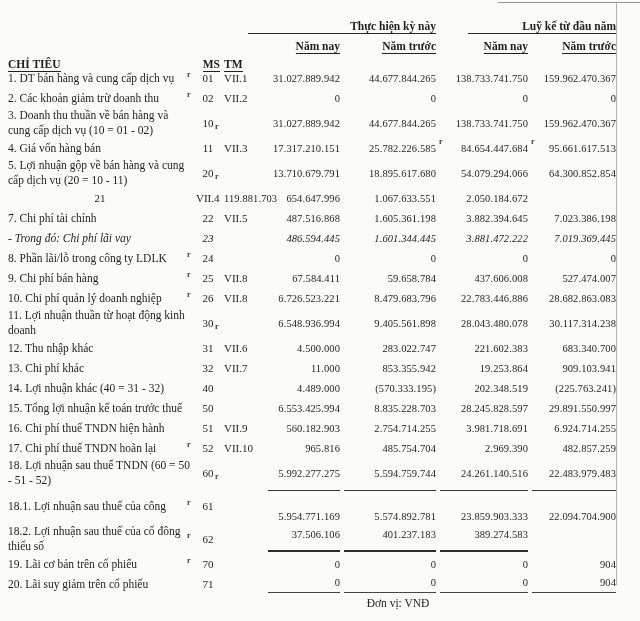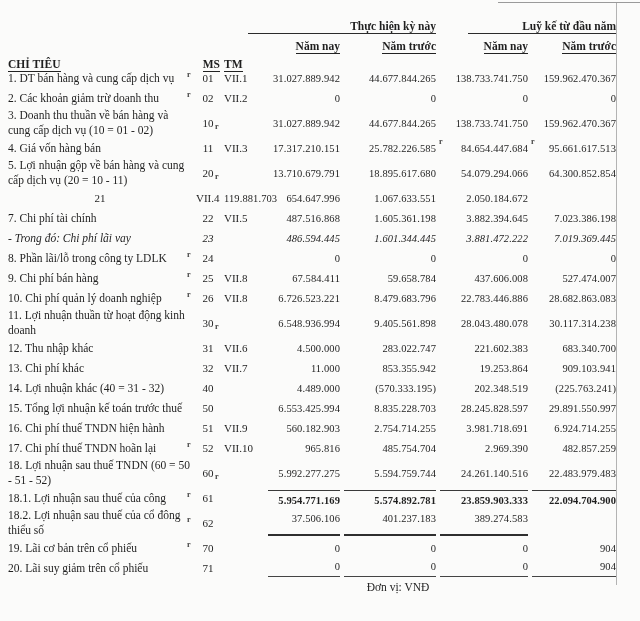--- a/index.html
+++ b/index.html
@@ -37,21 +37,21 @@
   .ctr{text-align:right;}
 
   .body{position:absolute;top:68px;left:0;right:0;}
   .row{align-items:center;min-height:20px;font-size:11.5px;line-height:15px;}
   .row.it{font-style:italic;}
   .cell{position:relative;}
   .label{padding-right:2px;}
   .ms{text-align:center;font-size:11px;}
   .tm{text-align:left;font-size:11px;}
   .num{text-align:right;font-size:10.5px;white-space:nowrap;letter-spacing:0.1px;}
-  .num.la{border-top:1.2px solid #3a3a3a;padding-top:2px;margin-top:2px;font-weight:bold;}
+  .num.la{border-top:1.2px solid #3a3a3a;padding-top:18px;margin-top:2px;}
   .num.lbt{border-bottom:2.5px solid #2f2f2f;padding-bottom:8px;}
   .num.lbn{border-bottom:1.3px solid #444;padding-bottom:2px;}
   .tick{
     position:absolute;left:-9px;top:0;
     font-size:8px;font-weight:bold;font-style:normal;color:#3c3c3c;line-height:8px;
   }
   .num .tick{left:-1px;top:-3px;}
   .unit{margin:3px 0 0 338px;width:120px;text-align:center;font-size:11.5px;}
 </style>
 </head>

